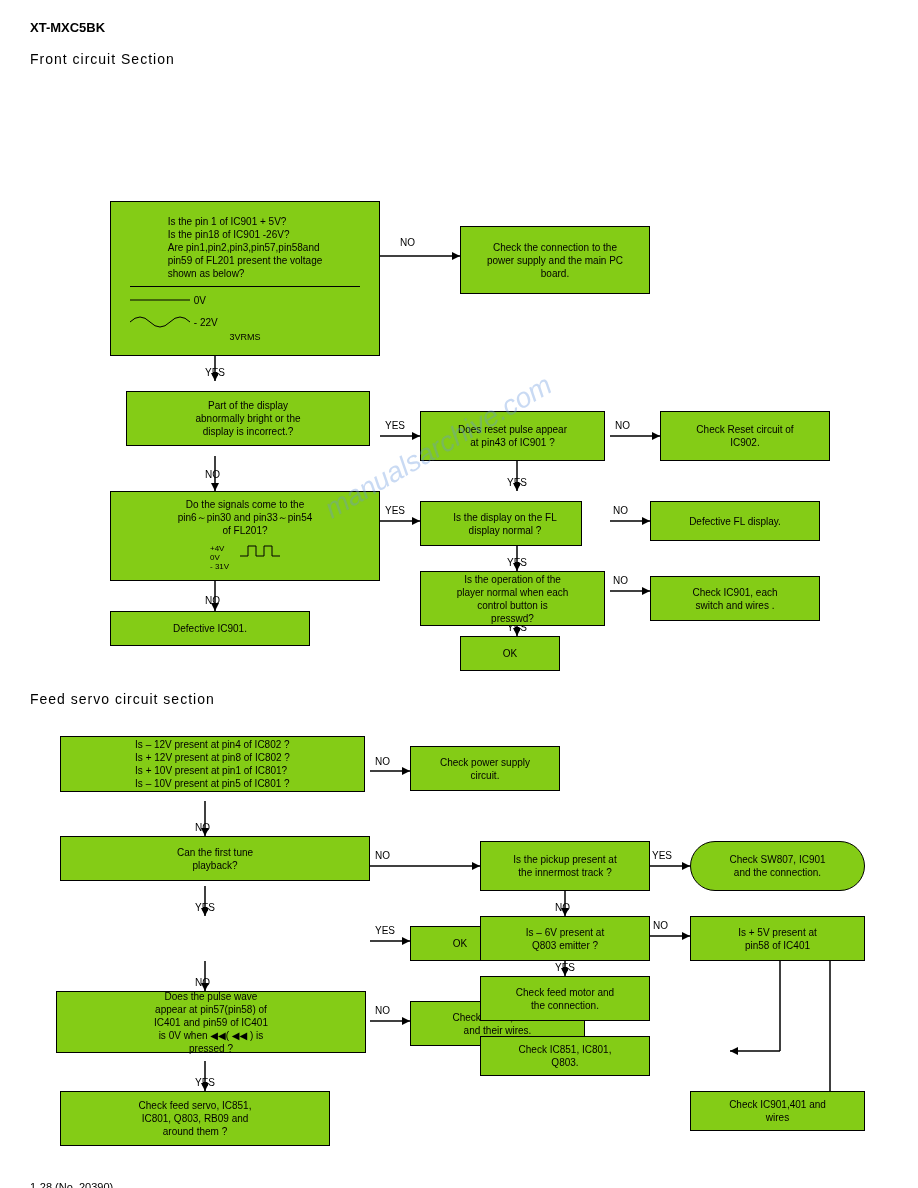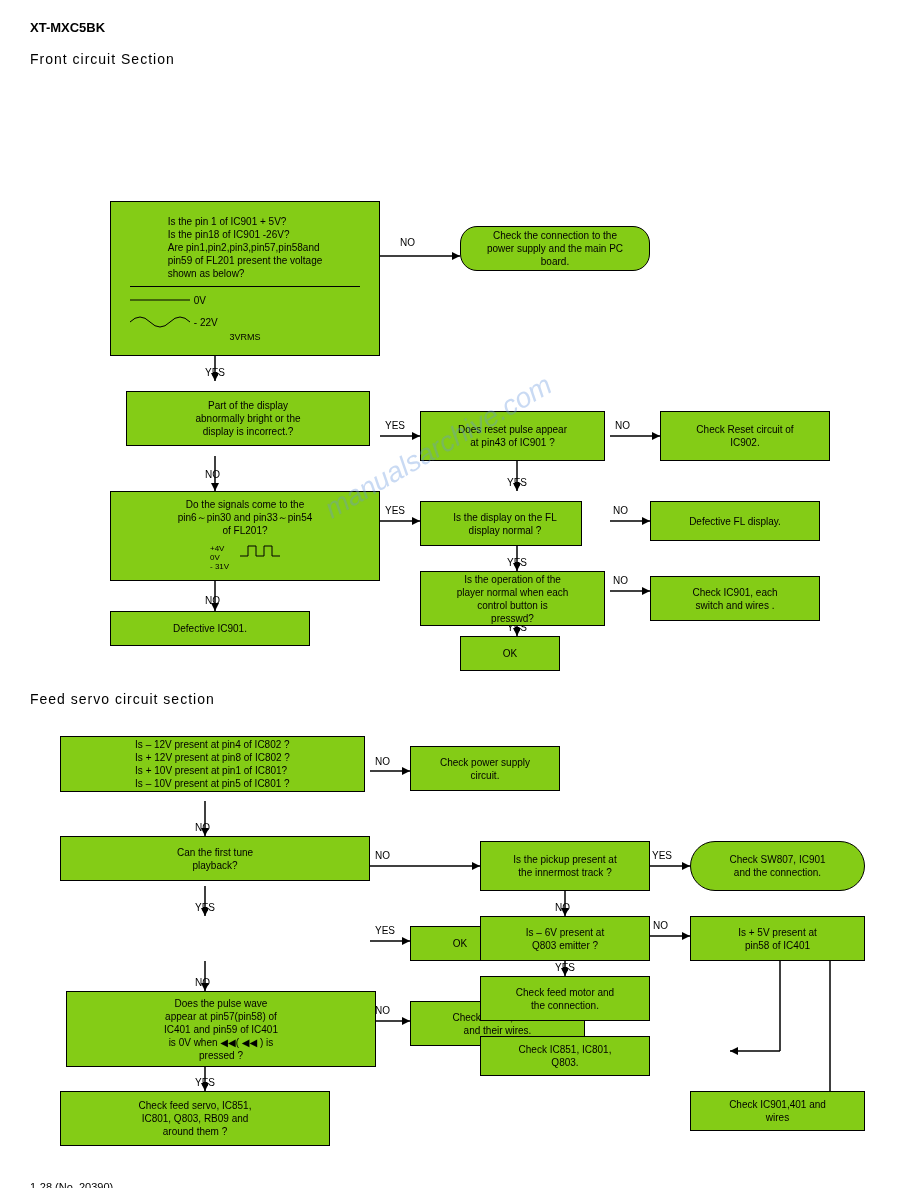--- a/index.html
+++ b/index.html
@@ -147,21 +147,21 @@
         <div style="display:flex;align-items:center;gap:4px;margin-top:2px;">
           <svg width="60" height="20">
             <path d="M0,10 Q10,0 20,10 Q30,20 40,10 Q50,0 60,10" stroke="#000" stroke-width="1" fill="none"></path>
           </svg>
           <span>- 22V</span>
         </div>
         <div style="text-align:center;font-size:9px;">3VRMS</div>
       </div>
     </div>
 
-    <div class="box" style="left:430px;top:145px;width:190px;height:45px;border-radius:17px;">
+    <div class="box" style="left:430px;top:145px;width:190px;height:68px;">
       <span>Check the connection to the<br>power supply and the main PC<br>board.</span>
     </div>
 
     <div class="box" style="left:96px;top:310px;width:244px;height:55px;padding-left:6px;">
       <span>Part of the display<br>abnormally bright or the<br>display is incorrect.?</span>
     </div>
 
     <div class="box" style="left:390px;top:330px;width:185px;height:50px;">
       <span>Does reset pulse appear<br>at pin43 of IC901 ?</span>
     </div>
@@ -309,21 +309,21 @@
     </div>
 
     <div class="box" style="left:450px;top:195px;width:170px;height:45px;">
       <span>Is – 6V present at<br>Q803 emitter ?</span>
     </div>
 
     <div class="box" style="left:660px;top:195px;width:175px;height:45px;">
       <span>Is + 5V present at<br>pin58 of IC401</span>
     </div>
 
-    <div class="box" style="left:36px;top:270px;width:310px;height:76px;">
+    <div class="box" style="left:26px;top:270px;width:310px;height:62px;">
       <span style="font-size:10px;">Does the pulse wave<br>appear at pin57(pin58) of<br>IC401 and pin59 of IC401<br>is 0V when ◀◀( ◀◀ ) is<br>pressed ?</span>
     </div>
 
     <div class="box" style="left:380px;top:280px;width:175px;height:45px;">
       <span>Check  IC901, IC401<br>and their wires.</span>
     </div>
 
     <div class="box" style="left:450px;top:255px;width:170px;height:45px;">
       <span>Check feed motor and<br>the connection.</span>
     </div>

